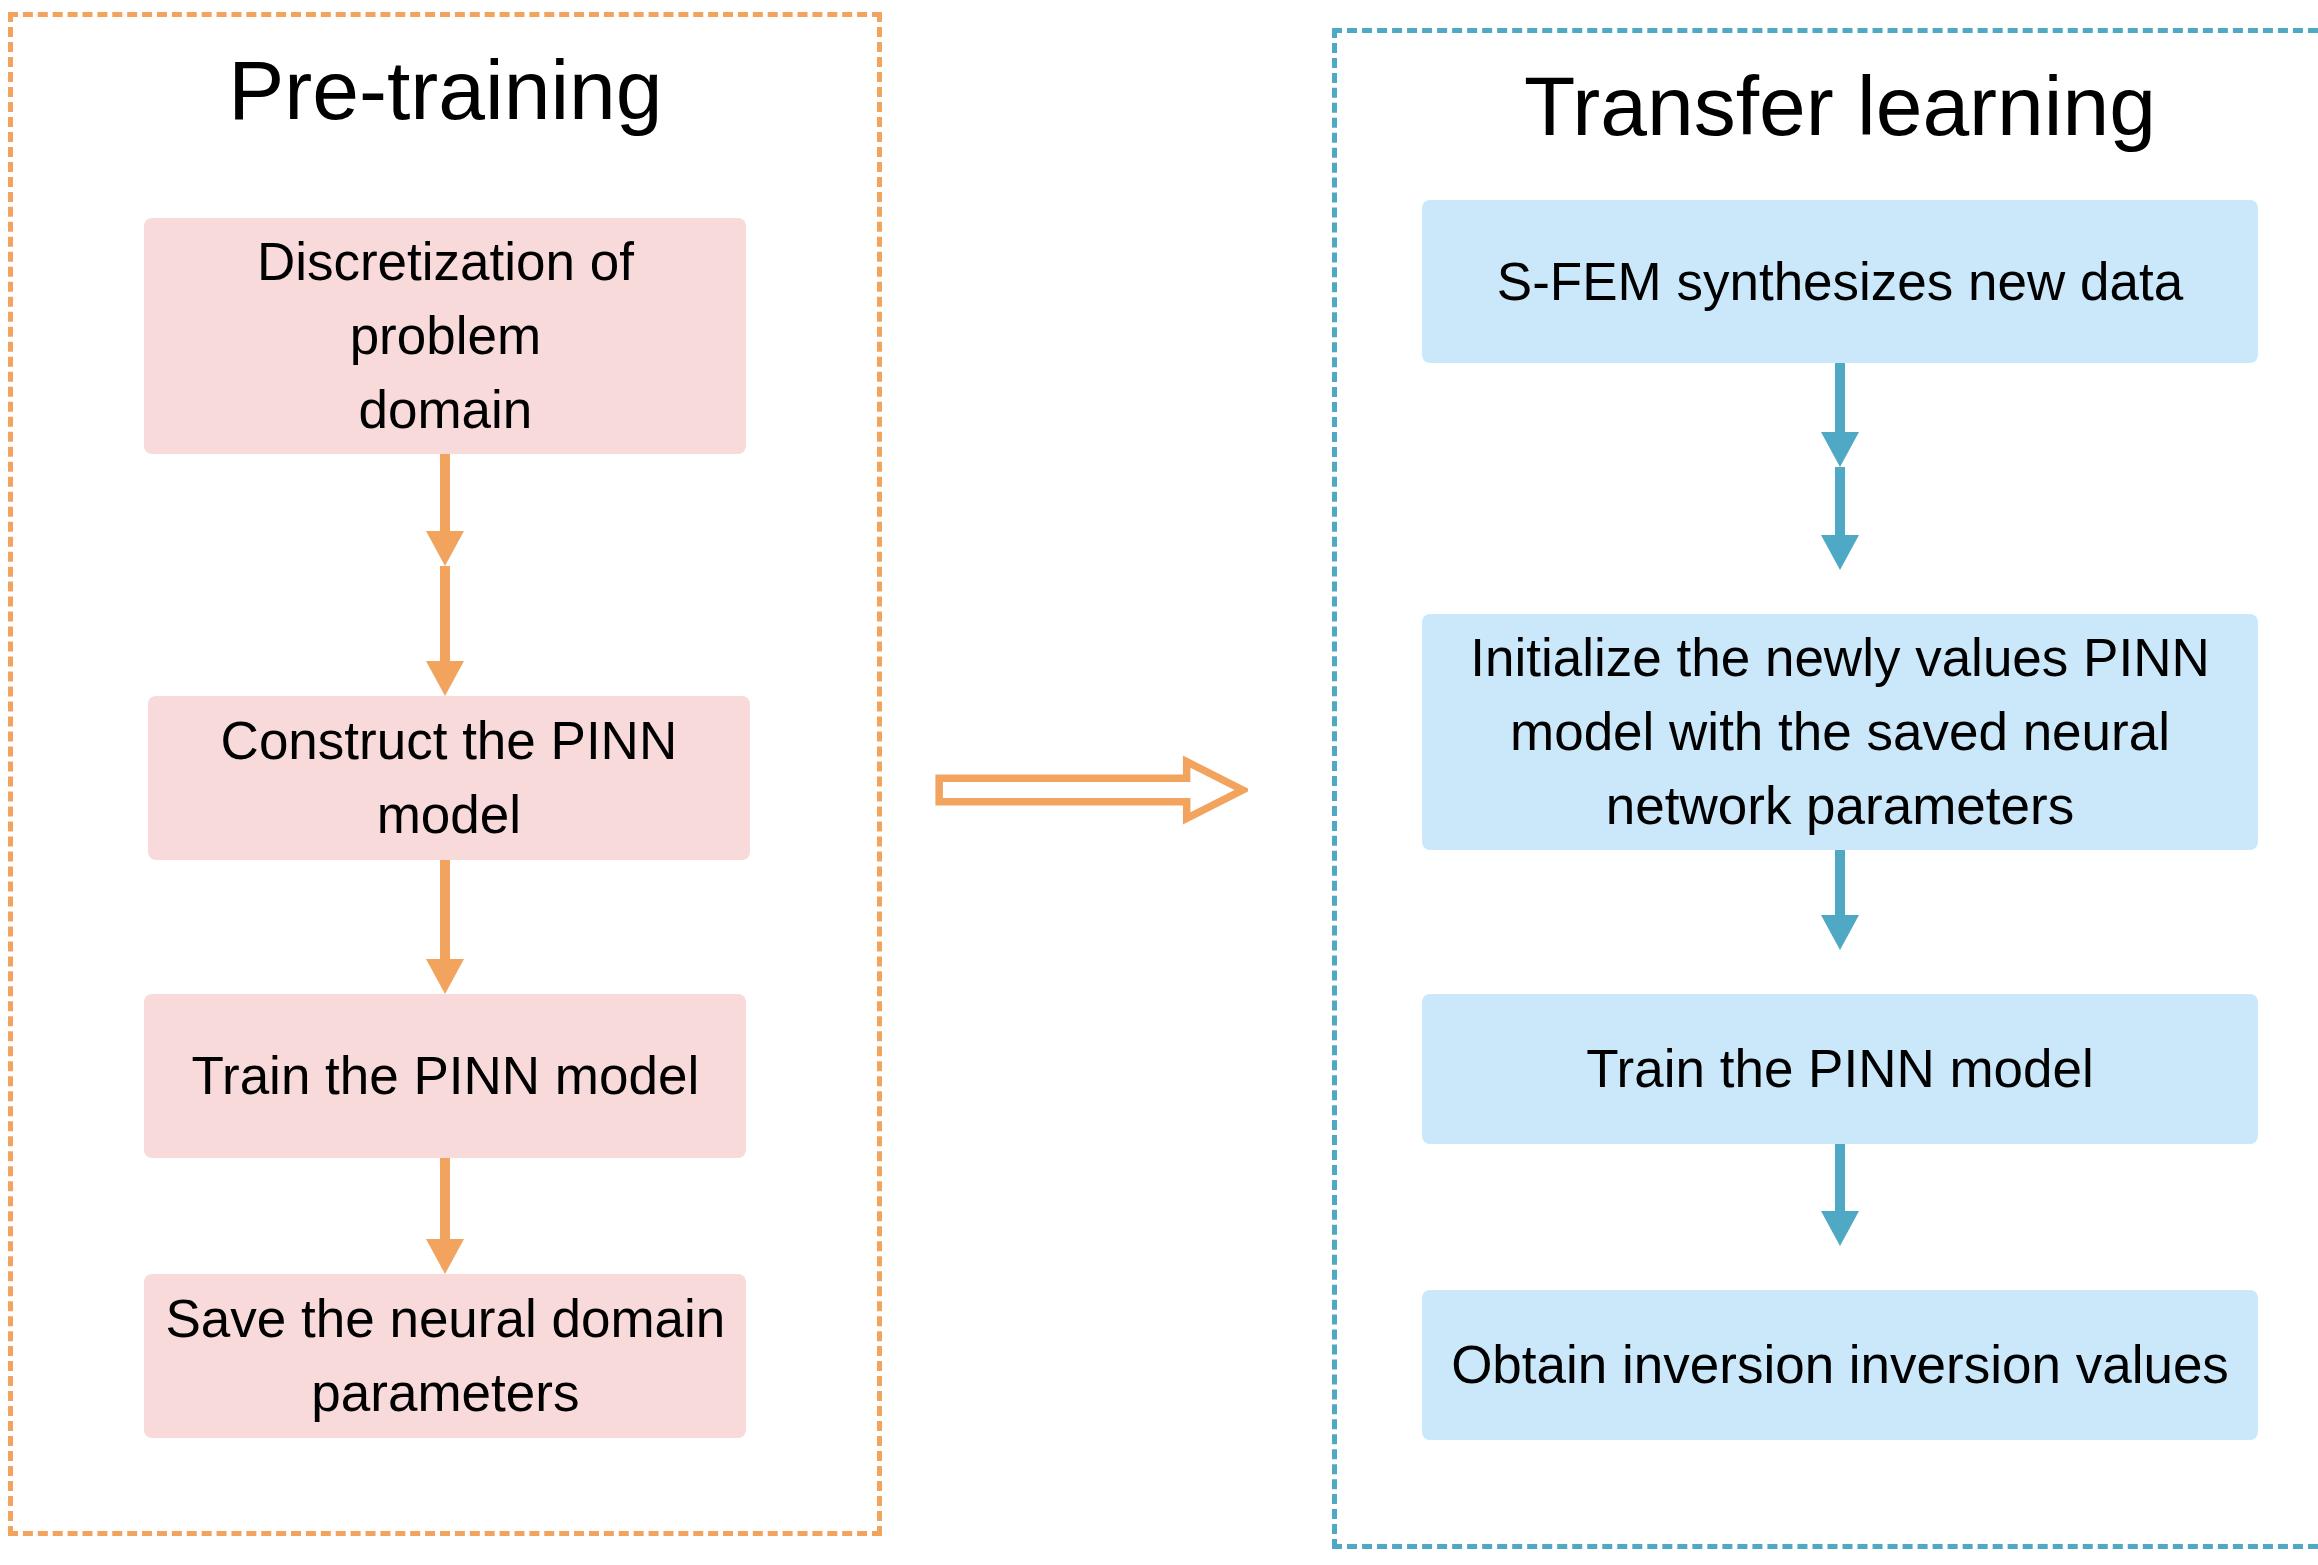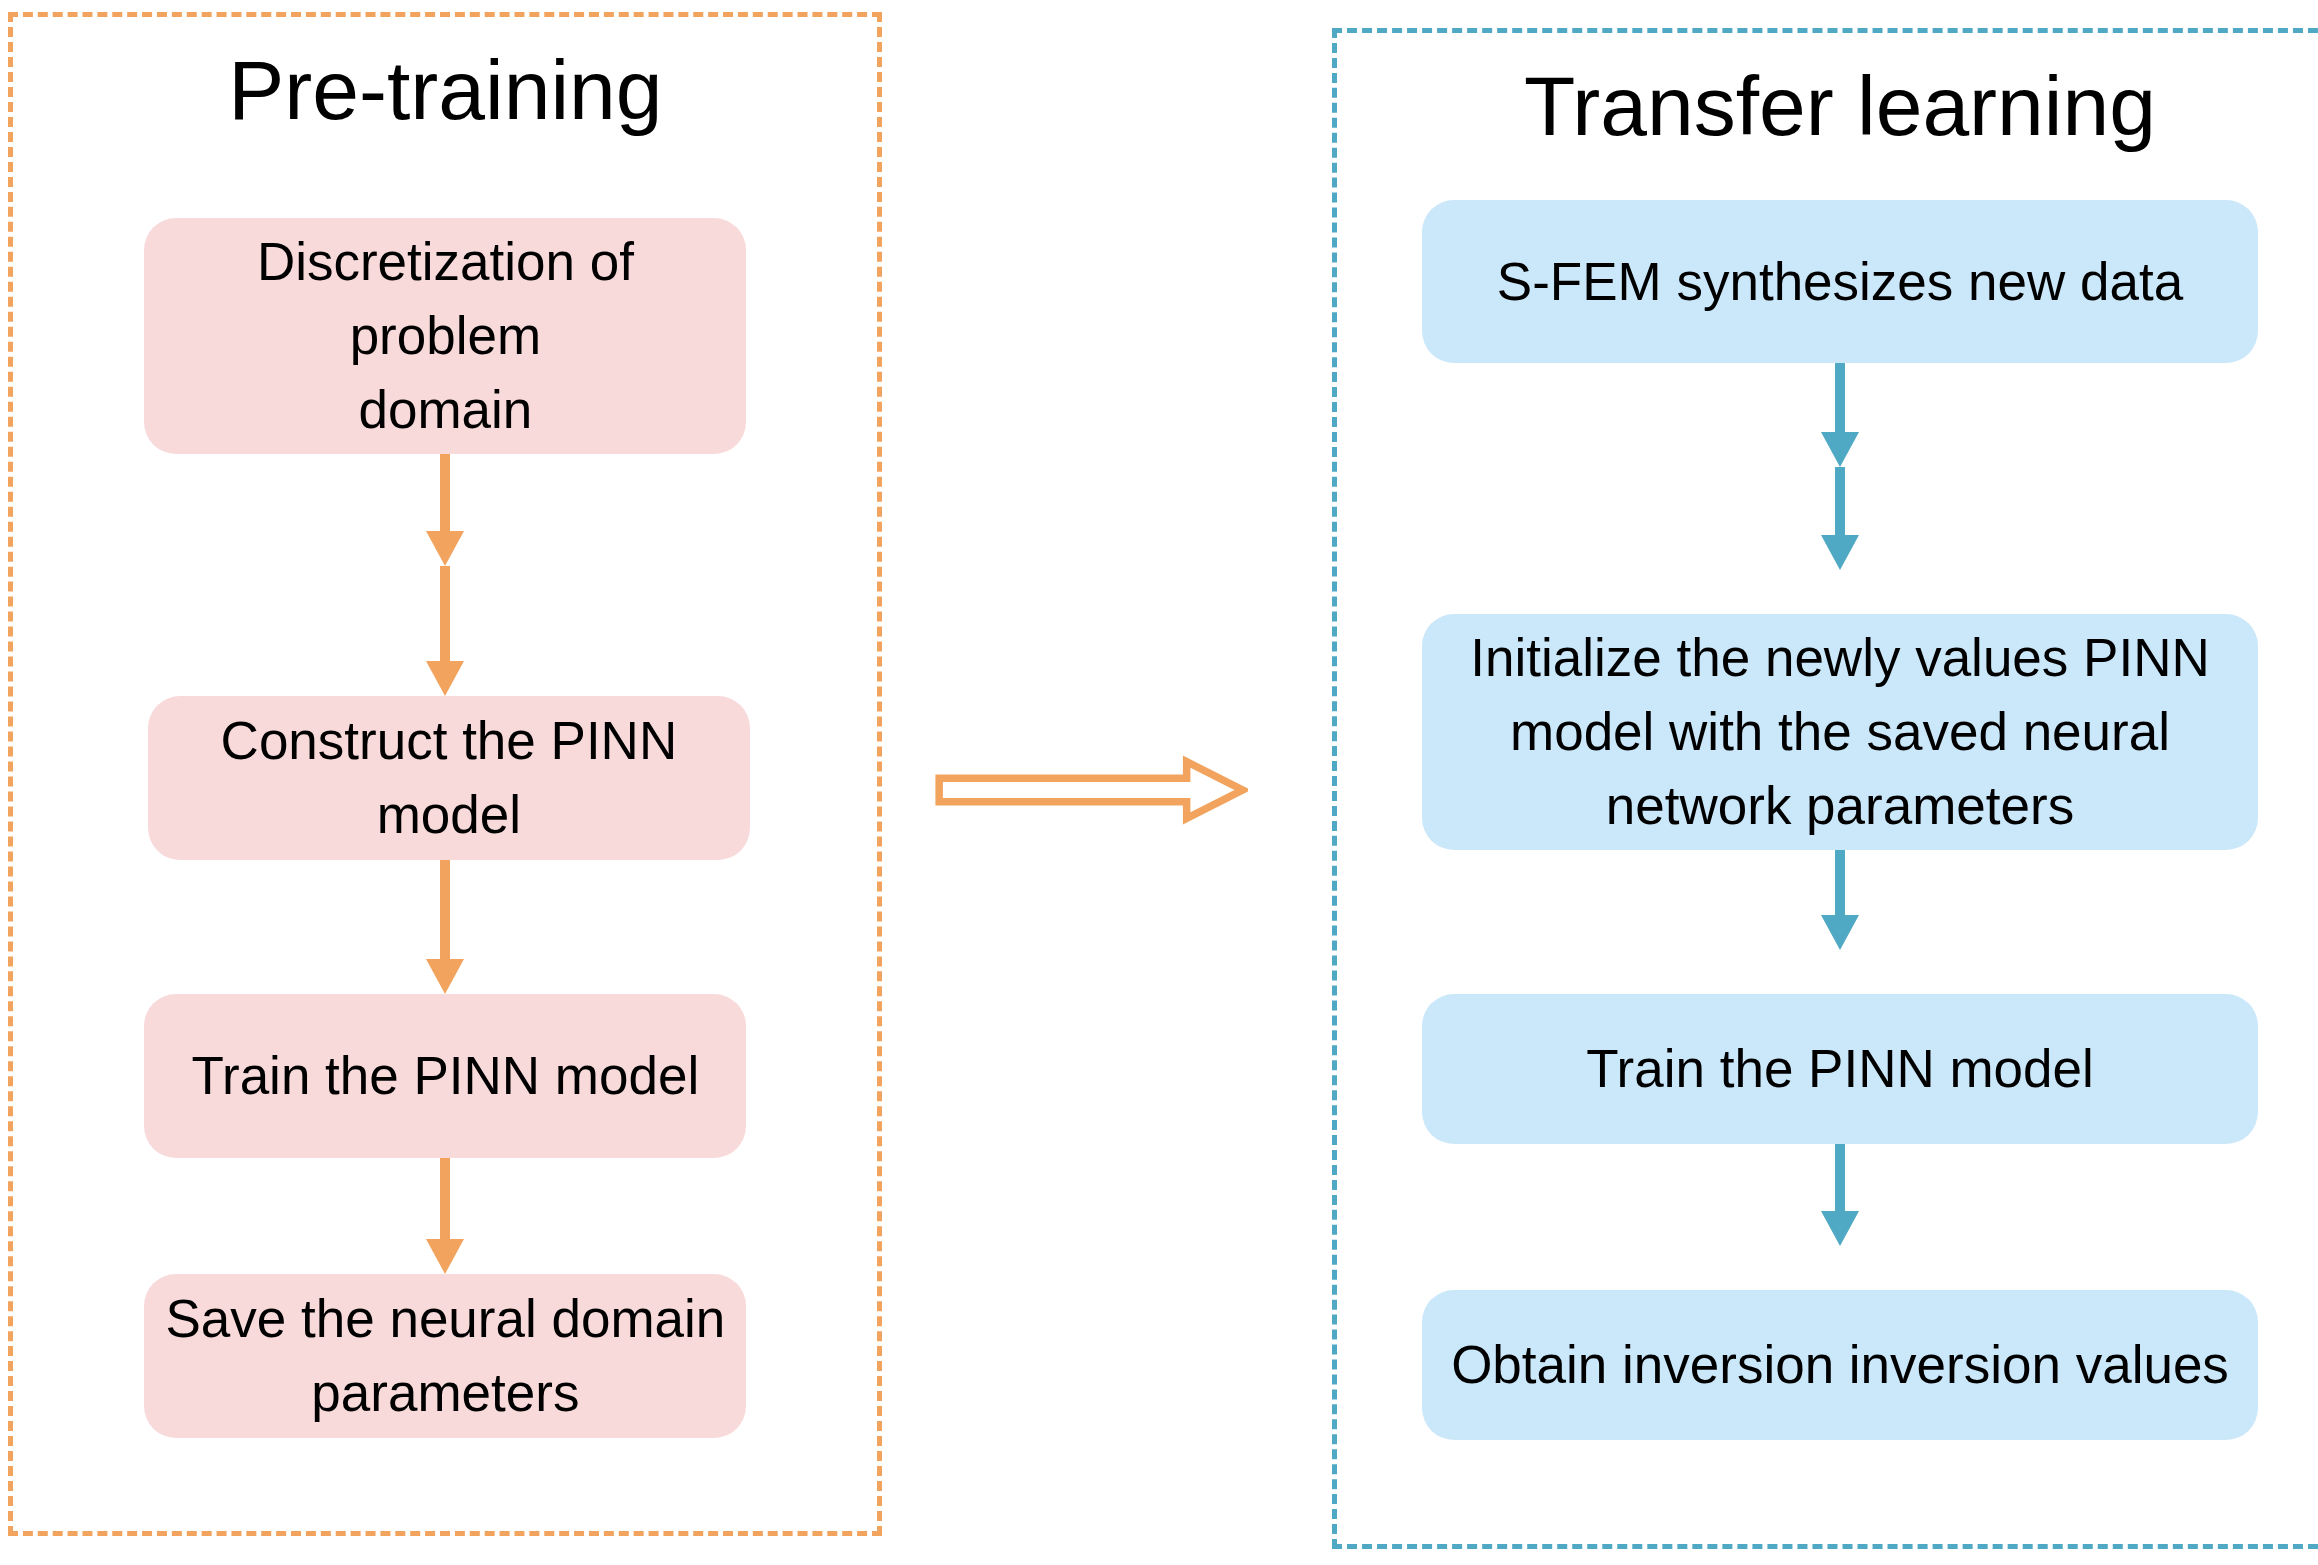--- a/index.html
+++ b/index.html
@@ -45,21 +45,21 @@
     font-weight: normal;
     text-align: center;
     white-space: nowrap;
   }
   .step-box {
     box-sizing: border-box;
     display: flex;
     align-items: center;
     justify-content: center;
     text-align: center;
-    border-radius: 32px;
+    border-radius: 8px;
     font-size: 53px;
     line-height: 1.4;
     padding: 6.7px 16.7px;
     white-space: pre-line;
   }
   .panel.pretraining .step-box {
     width: 602px;
     background: #F8DADA;
   }
   .panel.transfer .step-box {

